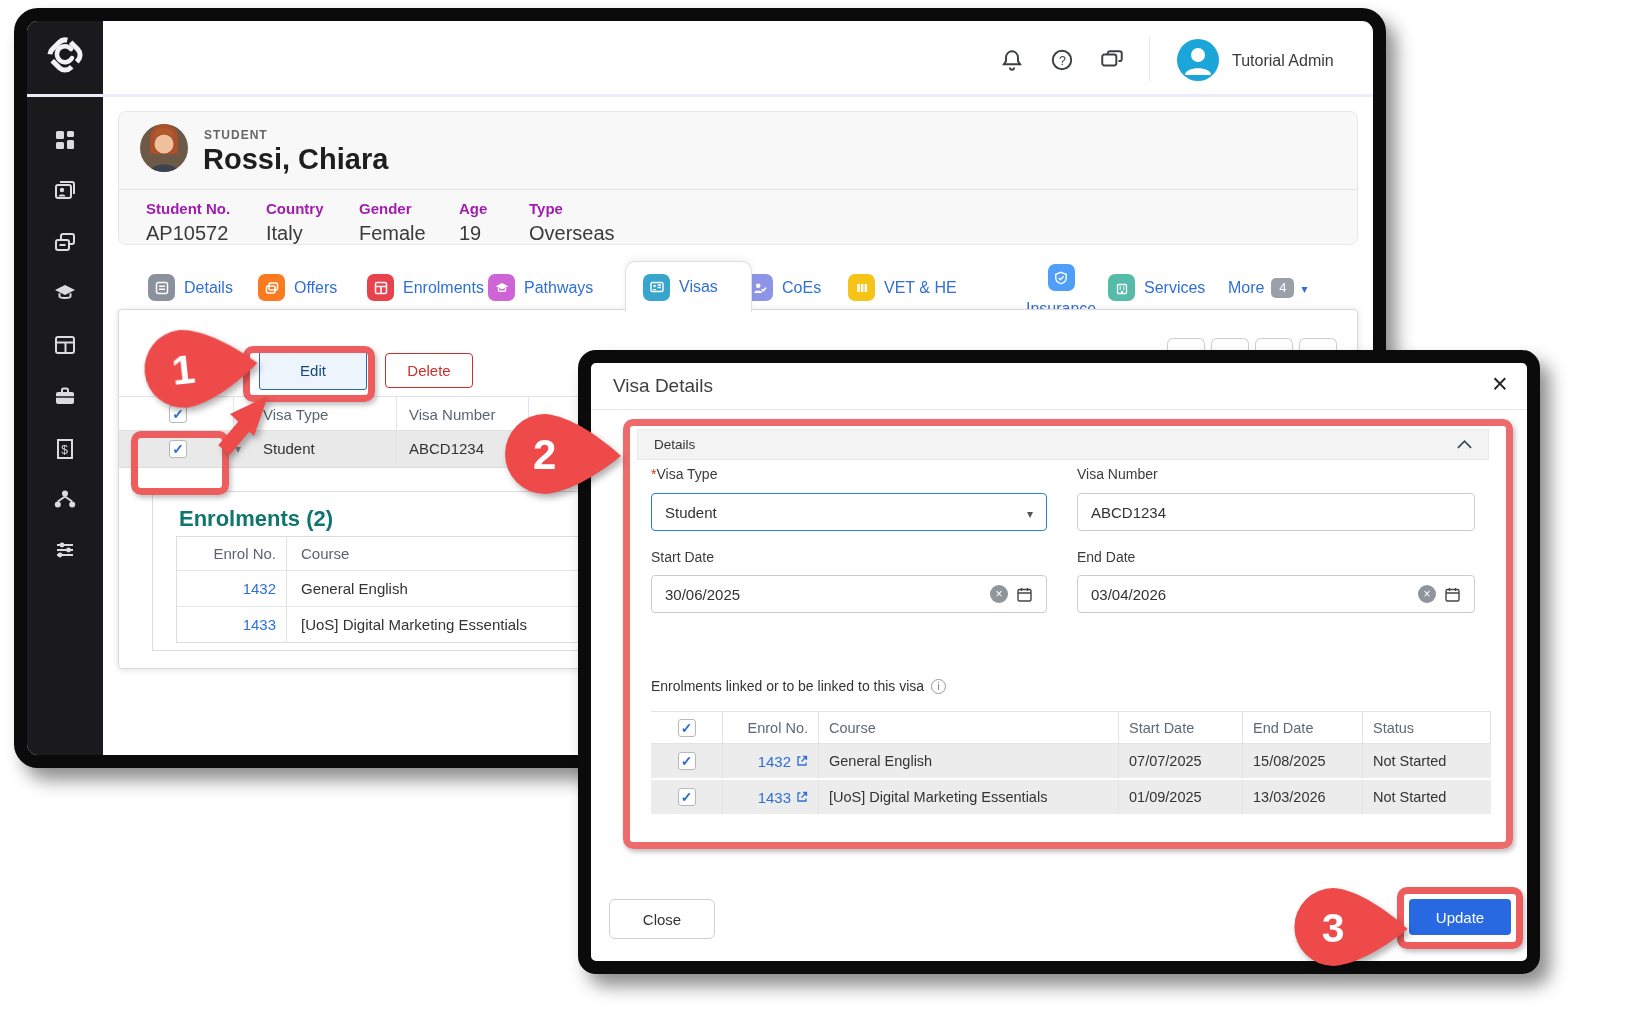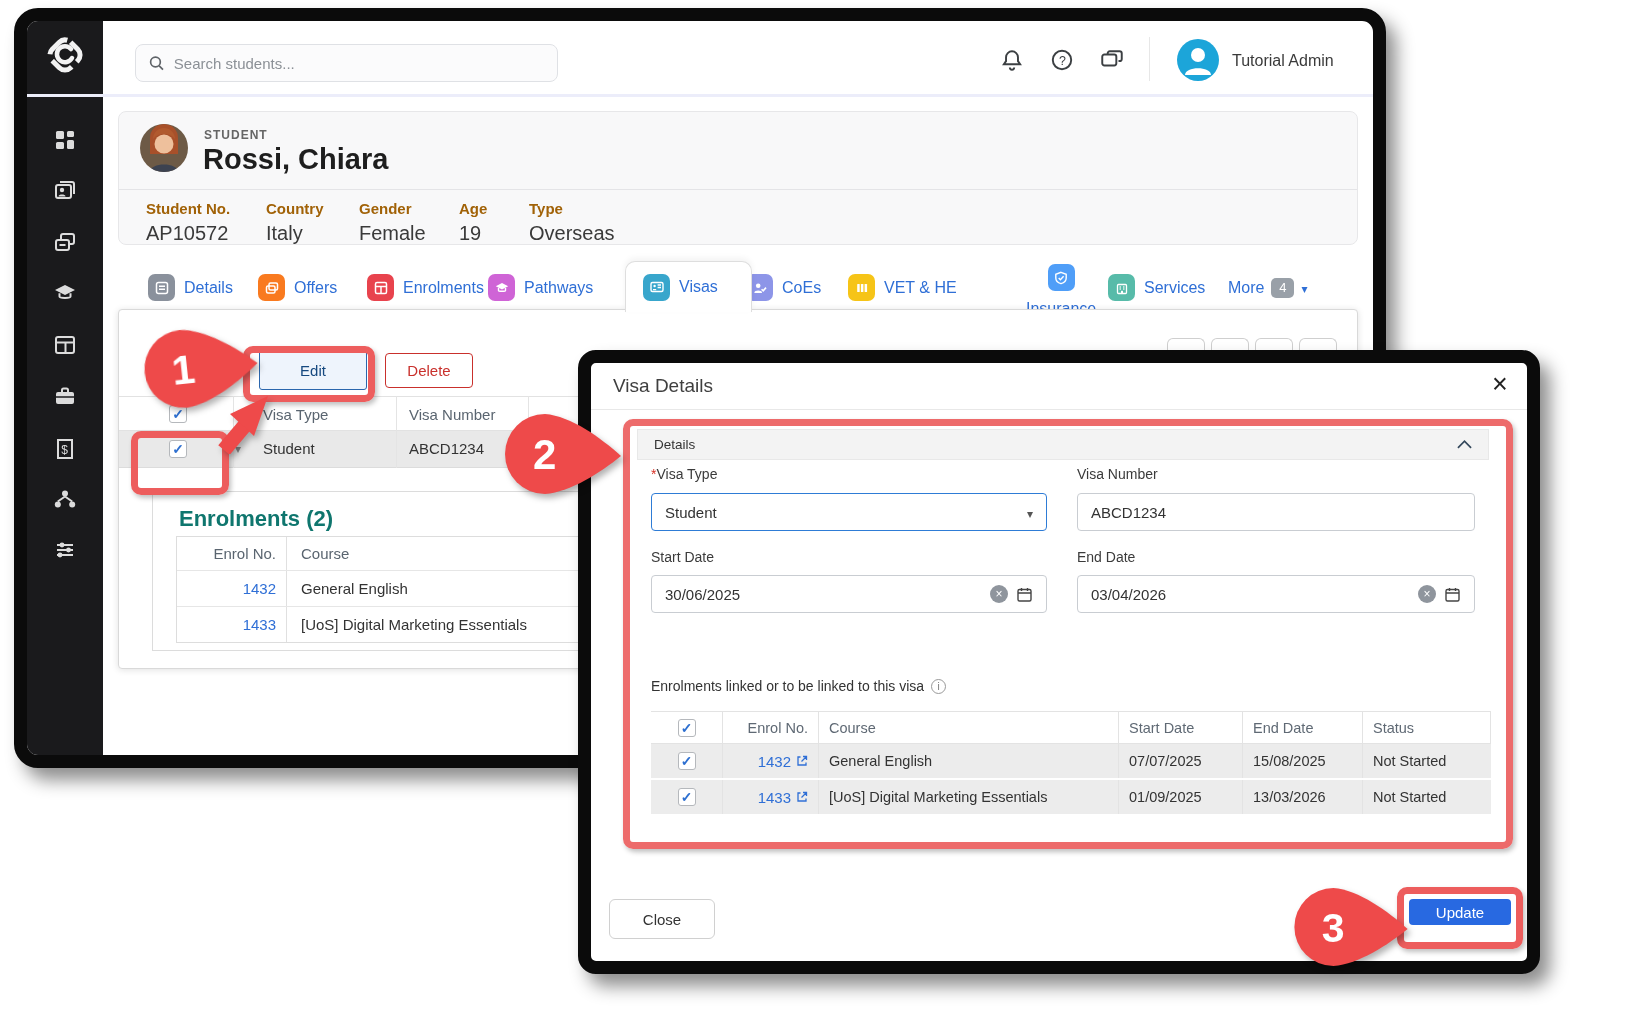--- a/index.html
+++ b/index.html
@@ -29,21 +29,21 @@
 
   
   #student-card { position:absolute; left:91px; top:90px; width:1240px; height:134px; background:#f8f8f9;
                   border:1px solid #e7e7e9; border-radius:8px; }
   .kicker { position:absolute; left:85px; top:16px; font-size:12px; letter-spacing:1px; color:#666; font-weight:bold; }
   .student-name { position:absolute; left:84px; top:31px; font-size:29px; font-weight:bold; color:#1e1e1e; }
   .hdr-actions { position:absolute; right:26px; top:20px; display:flex; gap:8px; }
   .btn-outline-blue { height:34px; background:#fff; border:1px solid #2f6fd6; color:#2f6fd6; border-radius:6px;
                       font-size:15px; display:flex; align-items:center; padding:0 14px; gap:7px; white-space:nowrap; }
   .info-row { position:absolute; left:0; right:0; top:77px; bottom:0; border-top:1px solid #e4e4e7; }
-  .f-label { position:absolute; top:10px; font-size:15px; font-weight:bold; color:#a16207; }
+  .f-label { position:absolute; top:10px; font-size:15px; font-weight:bold; color:#a21caf; }
   .f-value { position:absolute; top:32px; font-size:20px; color:#3a3a3a; }
 
   
   .tab { position:absolute; top:243px; height:47px; display:flex; align-items:center; gap:9px; cursor:pointer; }
   .tab-label { font-size:16px; color:#2f6fd6; white-space:nowrap; }
   .tab-ic { width:27px; height:27px; border-radius:7px; display:flex; align-items:center; justify-content:center; flex:0 0 auto; }
   #tab-visas-box { position:absolute; left:598px; top:240px; width:127px; height:51px; background:#fff;
                    border:1px solid #dedede; border-bottom:none; border-radius:10px 10px 0 0; z-index:4;
                    display:flex; align-items:center; gap:9px; padding-left:17px; box-shadow:0 -3px 6px rgba(0,0,0,.05); }
   .more-badge { min-width:23px; height:20px; background:#99a0a8; border-radius:5px; color:#fff; font-size:13px;
@@ -112,21 +112,21 @@
   .mc:last-child { border-right:none; }
   .mc.w1{width:72px; justify-content:center;} .mc.w2{width:96px; justify-content:flex-end; gap:5px;}
   .mc.w3{width:300px;} .mc.w4{width:124px;} .mc.w5{width:120px;} .mc.w6{width:128px;}
   .mt-hrow .mc { color:#5f6974; border-right:1px solid #e3e3e3; }
   .mcb { position:relative; width:18px; height:18px; background:#fff; border:1px solid #b5b8bc; border-radius:3px;
          display:flex; align-items:center; justify-content:center; }
   .mcb::after { content:"✓"; color:#2d6fd0; font-size:14px; font-weight:bold; }
   .close-btn { position:absolute; left:18px; top:536px; width:106px; height:40px; background:#fff; border:1px solid #d0d0d0;
                border-radius:6px; font-size:15px; color:#333; display:flex; align-items:center; justify-content:center; }
   .update-frame { position:absolute; left:806px; top:524px; width:126px; height:62px; border:6px solid #ed5f5f; border-radius:6px; }
-  .update-btn { position:absolute; left:818px; top:536px; width:102px; height:26px; background:#2869e1; border:none;
+  .update-btn { position:absolute; left:818px; top:536px; width:102px; height:36px; background:#2869e1; border:none;
                 border-radius:4px; color:#fff; font-size:15px; display:flex; align-items:center; justify-content:center; }
 
   
   .ann { position:absolute; z-index:30; filter:drop-shadow(3px 4px 3px rgba(0,0,0,.3)); }
   .hl-frame { position:absolute; border:7px solid #ed5d5d; border-radius:10px; z-index:25;
               box-shadow:2px 3px 5px rgba(0,0,0,.25); }
   .balloon-num { font-size:42px; font-weight:bold; fill:#fff; font-family:"Liberation Sans",sans-serif; }
 </style>
 </head>
 <body>
@@ -183,27 +183,20 @@
         <path d="M12 9.5 L4.8 14.5 M12 9.5 L19.2 14.5" stroke="#dcdcdc" stroke-width="2" fill="none"></path>
       </svg>
       <svg class="side-ic" style="top:517px;" viewBox="0 0 24 24" fill="#dcdcdc">
         <path d="M4 7 h16 M4 12 h16 M4 17 h16" stroke="#dcdcdc" stroke-width="2"></path>
         <circle cx="9" cy="7" r="2.4"></circle>
           <circle cx="15.5" cy="12" r="2.4"></circle>
           <circle cx="7" cy="17" r="2.4"></circle>
       </svg>
     </div>
 
-    <div class="search-box">
-      <svg width="18" height="18" viewBox="0 0 18 18" fill="none" stroke="#5f6368" stroke-width="1.8">
-        <circle cx="8" cy="8" r="5.2"></circle>
-          <path d="M12 12 L16 16"></path>
-      </svg>
-      <input placeholder="Search students..." style="">
-    </div>
     <svg class="top-ic" style="left:972px;" viewBox="0 0 24 24" fill="none" stroke="#3c4043" stroke-width="1.8">
       <path d="M12 4 a5.5 5.5 0 0 1 5.5 5.5 v3.5 l2 3 H4.5 l2 -3 V9.5 A5.5 5.5 0 0 1 12 4 Z"></path>
       <path d="M10 19 a2 2 0 0 0 4 0"></path>
     </svg>
     <svg class="top-ic" style="left:1022px;" viewBox="0 0 24 24" fill="none" stroke="#3c4043" stroke-width="1.8">
       <circle cx="12" cy="12" r="8.5"></circle>
       <text x="9.3" y="16.3" font-size="11.5" fill="#3c4043" stroke="none" font-family="Liberation Sans">?</text>
     </svg>
     <svg class="top-ic" style="left:1072px;" viewBox="0 0 24 24" fill="none" stroke="#3c4043" stroke-width="1.8">
       <path d="M8 7 V6 a2 2 0 0 1 2 -2 h9 a2 2 0 0 1 2 2 v5 a2 2 0 0 1 -2 2 h-1"></path>

